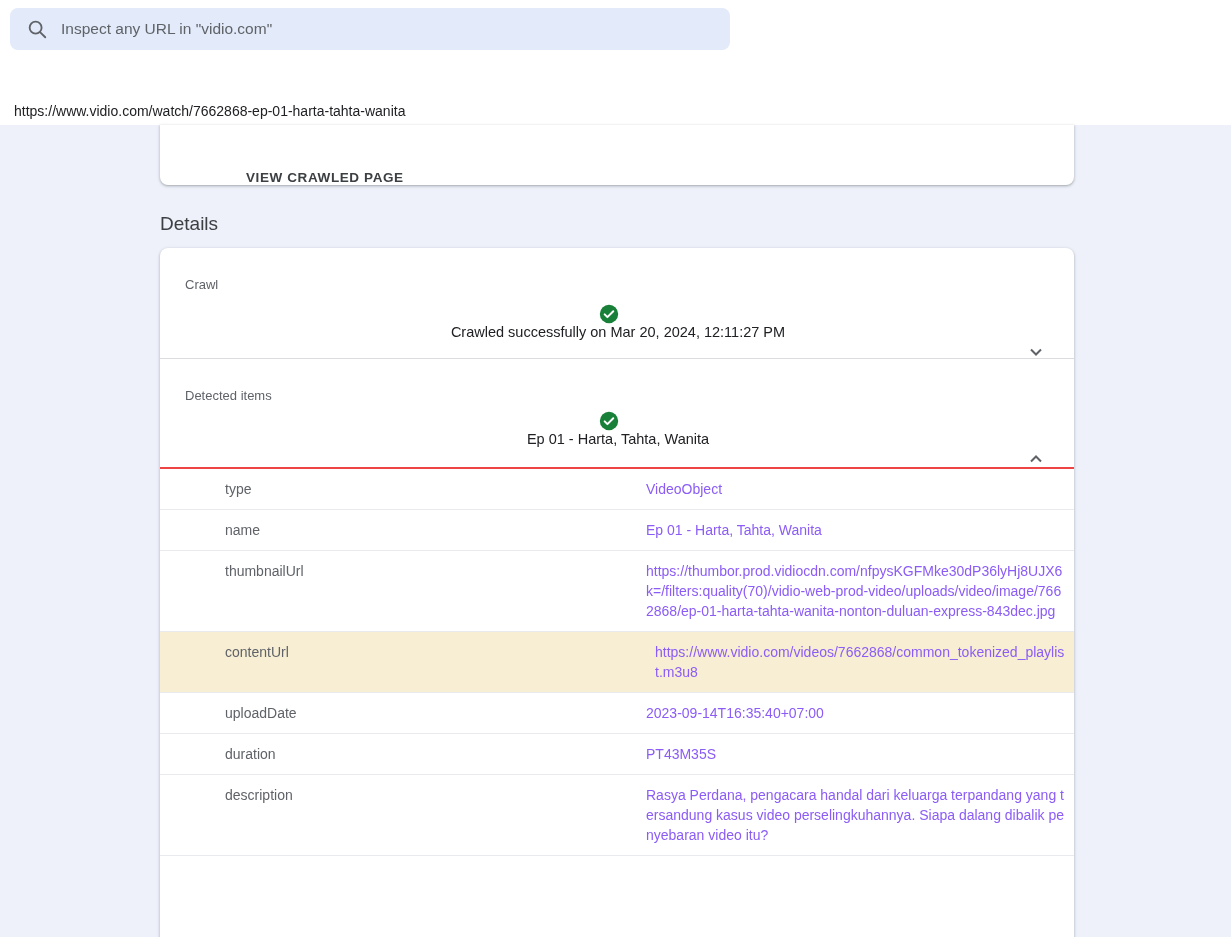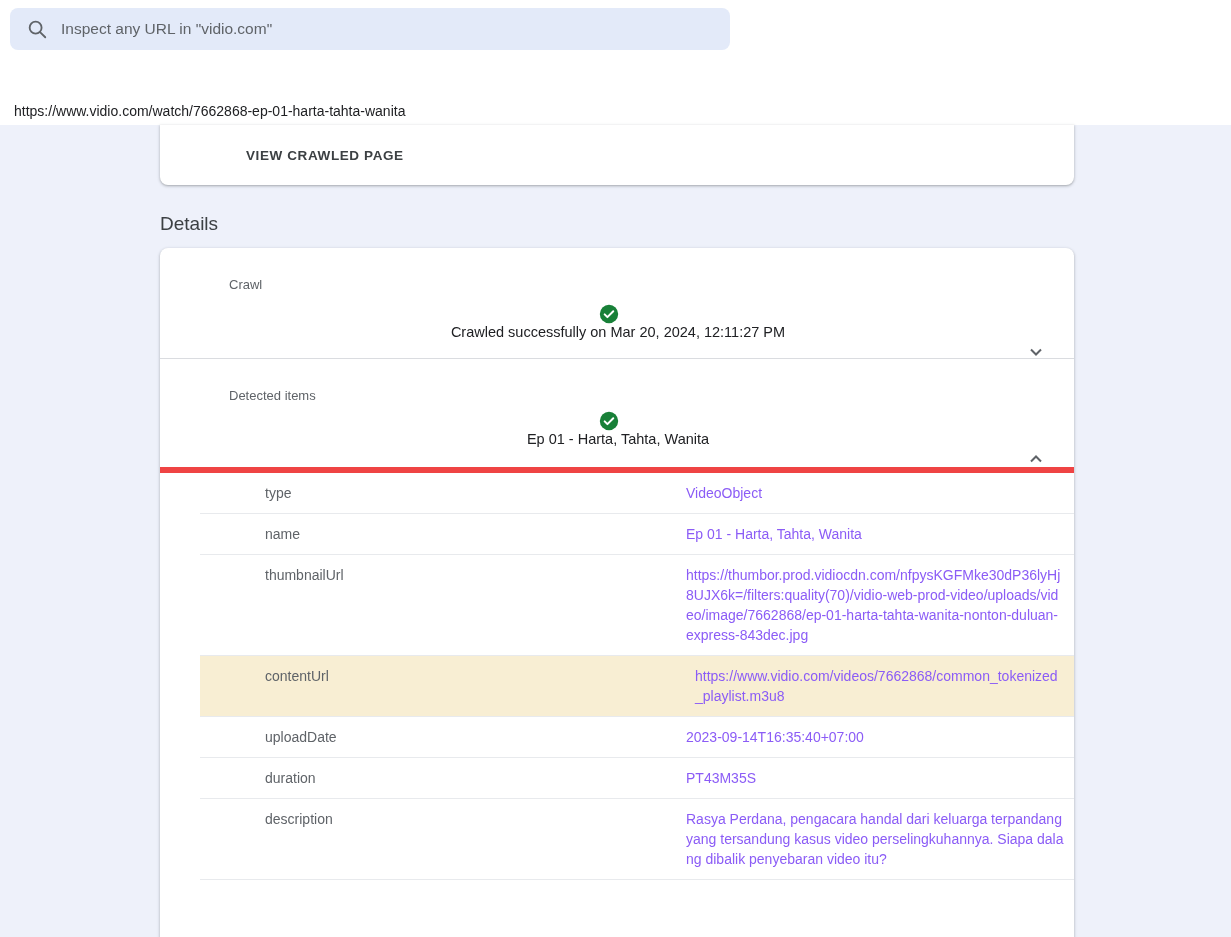--- a/index.html
+++ b/index.html
@@ -28,55 +28,55 @@
   }
   .search-input::placeholder { color: #5f6368; opacity: 1; }
 
   .url-line { position: absolute; left: 14px; top: 103px; font-size: 14px; color: #202124; }
 
   .view-card {
     position: absolute; left: 160px; top: 125px;
     width: 914px; height: 60px;
     background: #fff; border-radius: 0 0 8px 8px;
     box-shadow: 0 1px 2px rgba(60,64,67,.28), 0 1px 3px 1px rgba(60,64,67,.12);
-    display: flex; align-items: center; padding-left: 86px;
+    display: flex; align-items: flex-end; padding-left: 86px;
   }
   .view-btn {
     background: none; border: none; cursor: pointer;
     font-family: inherit; font-size: 13.5px; font-weight: bold;
     letter-spacing: .6px; color: #3c4043;
   }
 
   .details-label { position: absolute; left: 160px; top: 213px; font-size: 19px; color: #3c4043; }
 
   .details-card {
     position: absolute; left: 160px; top: 248px;
     width: 914px; height: 700px;
     background: #fff; border-radius: 8px 8px 0 0;
     box-shadow: 0 1px 2px rgba(60,64,67,.28), 0 1px 3px 1px rgba(60,64,67,.12);
     overflow: hidden;
   }
 
-  .sub-label { padding: 29px 0 0 25px; font-size: 13px; color: #5f6368; line-height: 15px; margin-left: 44px; }
+  .sub-label { padding: 29px 0 0 25px; font-size: 13px; color: #5f6368; line-height: 15px; }
 
   .status-row {
     display: flex; align-items: center;
     height: 48px; margin-top: 12px;
     padding: 0 26px 0 28px;
     flex-direction: column;
   }
   .status-row.detected { margin-top: 8px; }
   .check-icon { width: 20px; height: 20px; margin-right: 19px; flex: none; display: flex; }
   .status-text { font-size: 14.5px; color: #202124; }
   .chevron { margin-left: auto; display: flex; cursor: pointer; }
   .chevron.up { transform: rotate(180deg); }
 
   .divider { border-top: 1px solid #dadce0; margin-top: 6px; }
 
-  .props-table { margin-top: 8px; border-top: 6px solid #ef4444; padding-left: 40px; }
+  .props-table { margin-top: 8px; border-top: 2px solid #ef4444; }
   .prop-row { display: flex; border-bottom: 1px solid #e8eaed; padding: 10px 0; }
   .prop-row.highlighted { background: var(--highlight-row, #f8eed3); gap: 9px; }
   .prop-key {
     width: 486px; flex: none; padding-left: 65px;
     font-size: 14px; line-height: 20px; color: #5f6368;
   }
   .prop-value {
     flex: 1; padding-right: 9px;
     font-size: 14px; line-height: 20px; color: #8b5cf6;
     word-break: break-all;

